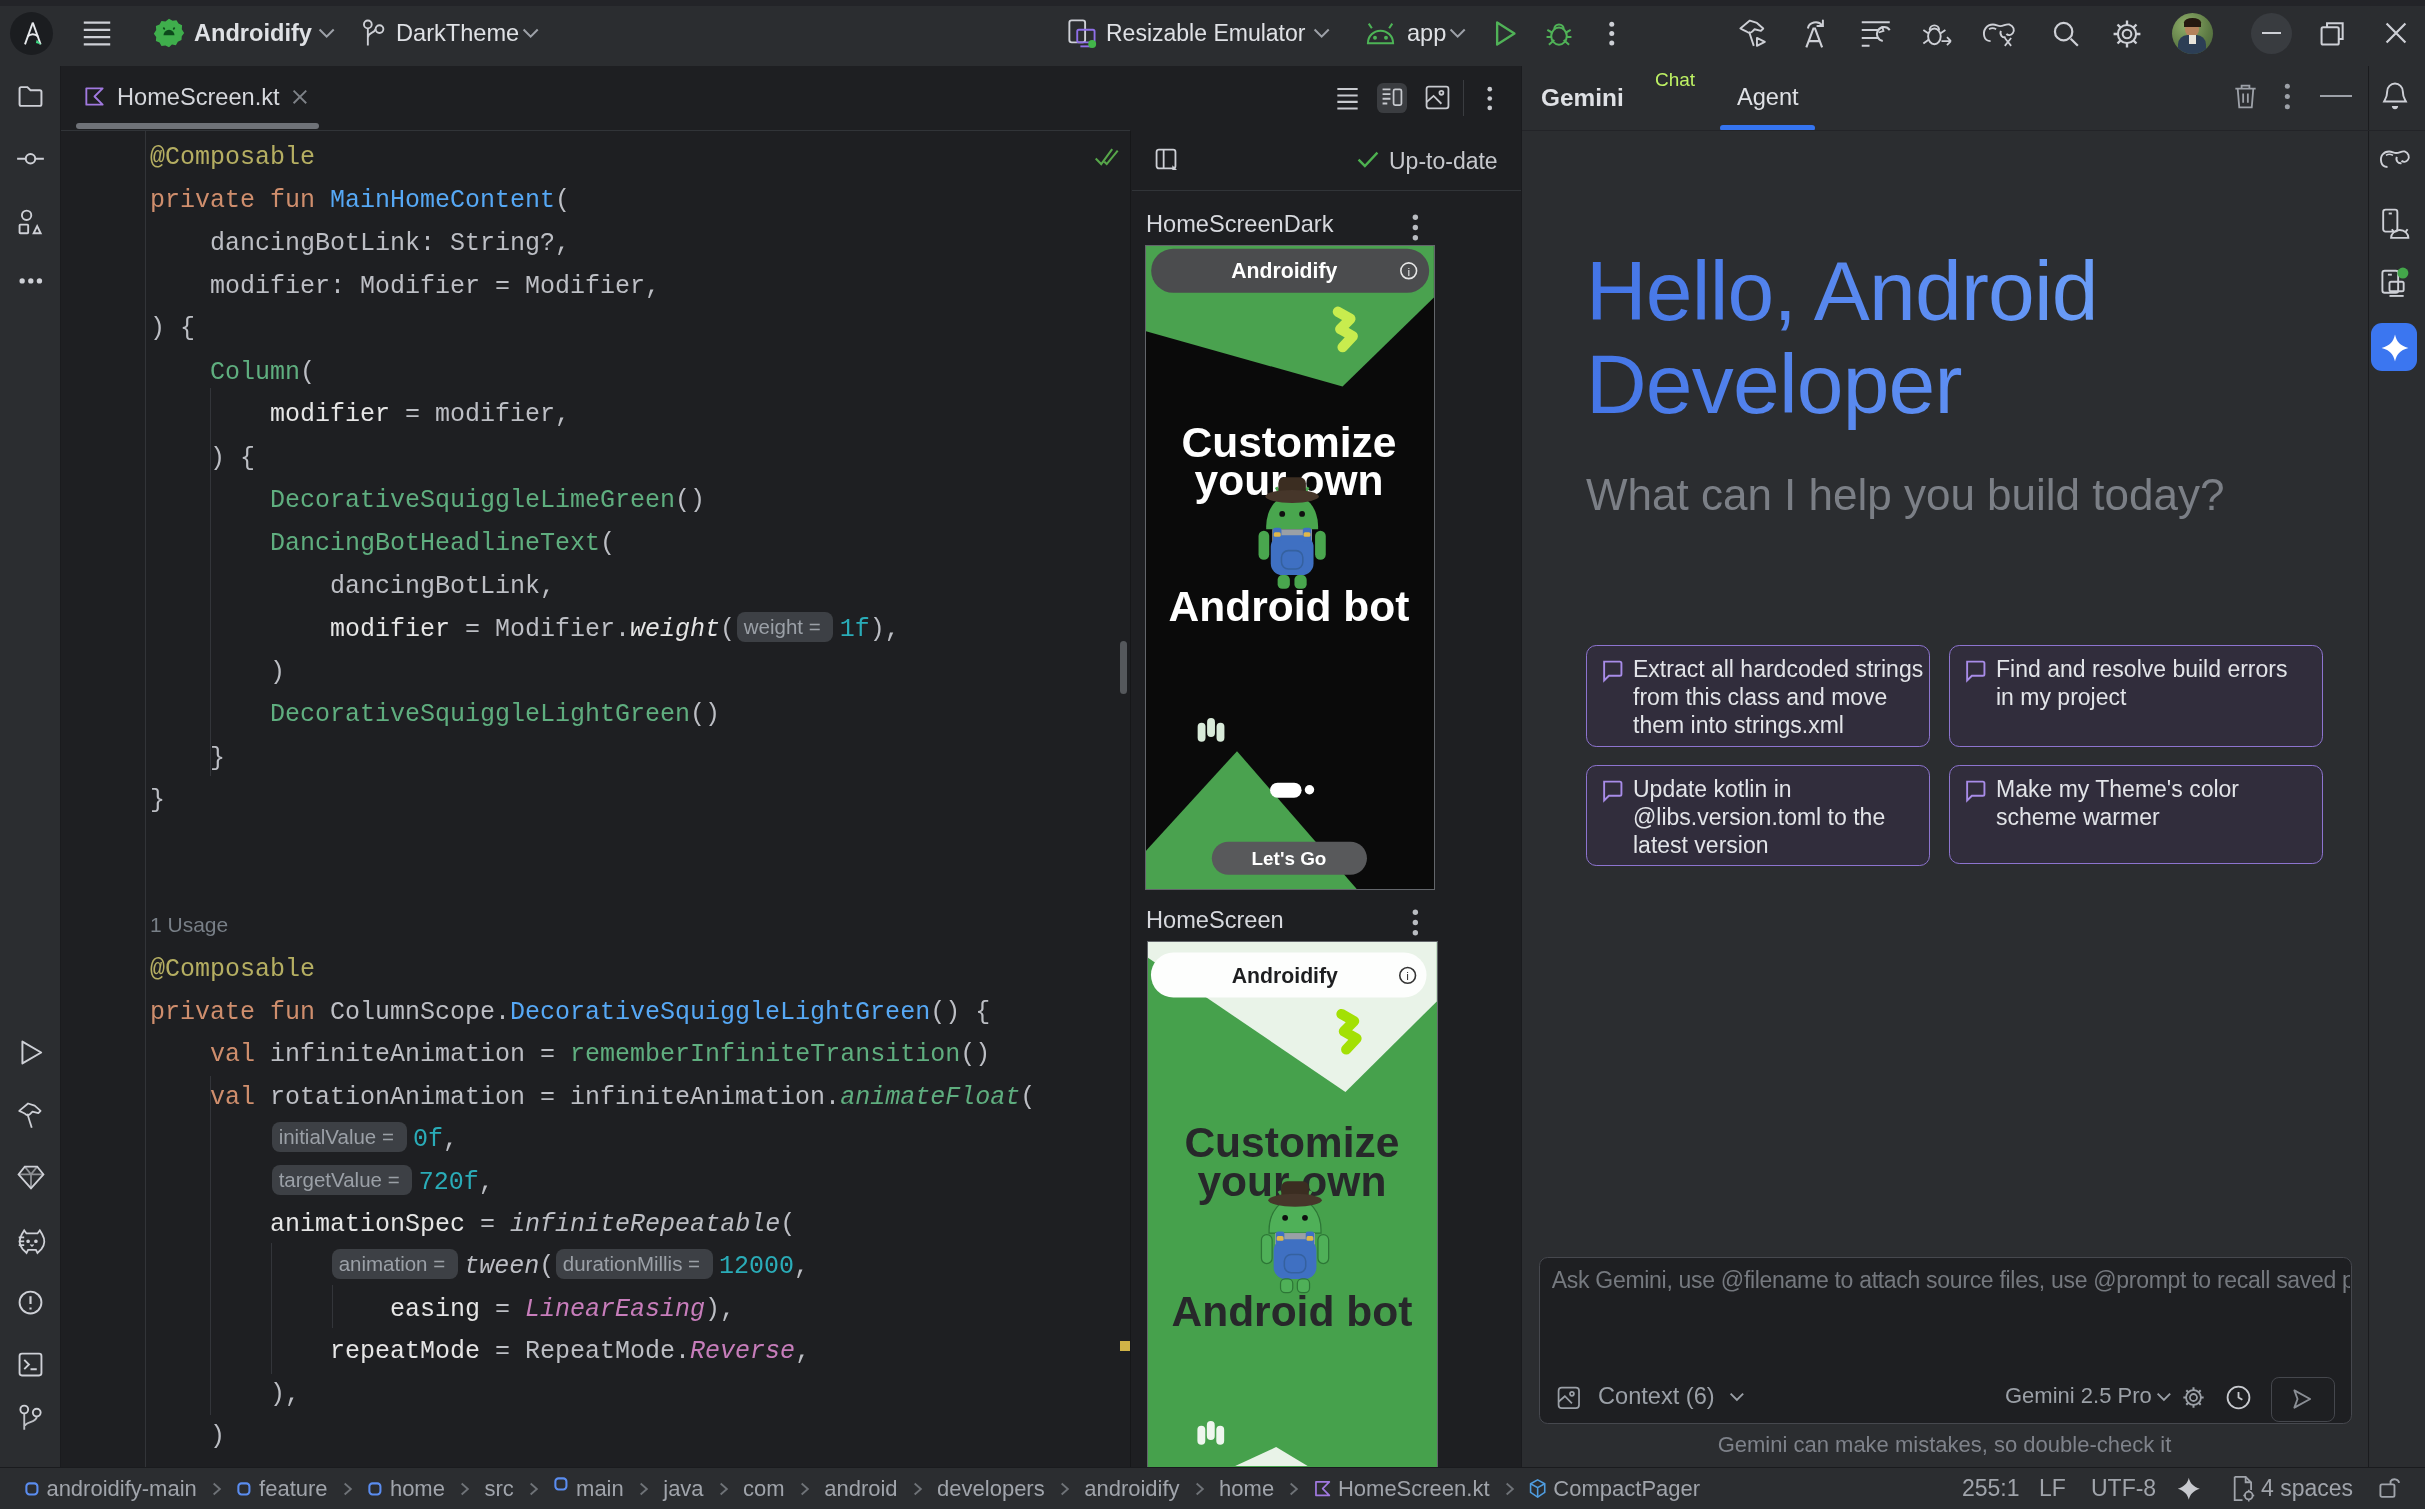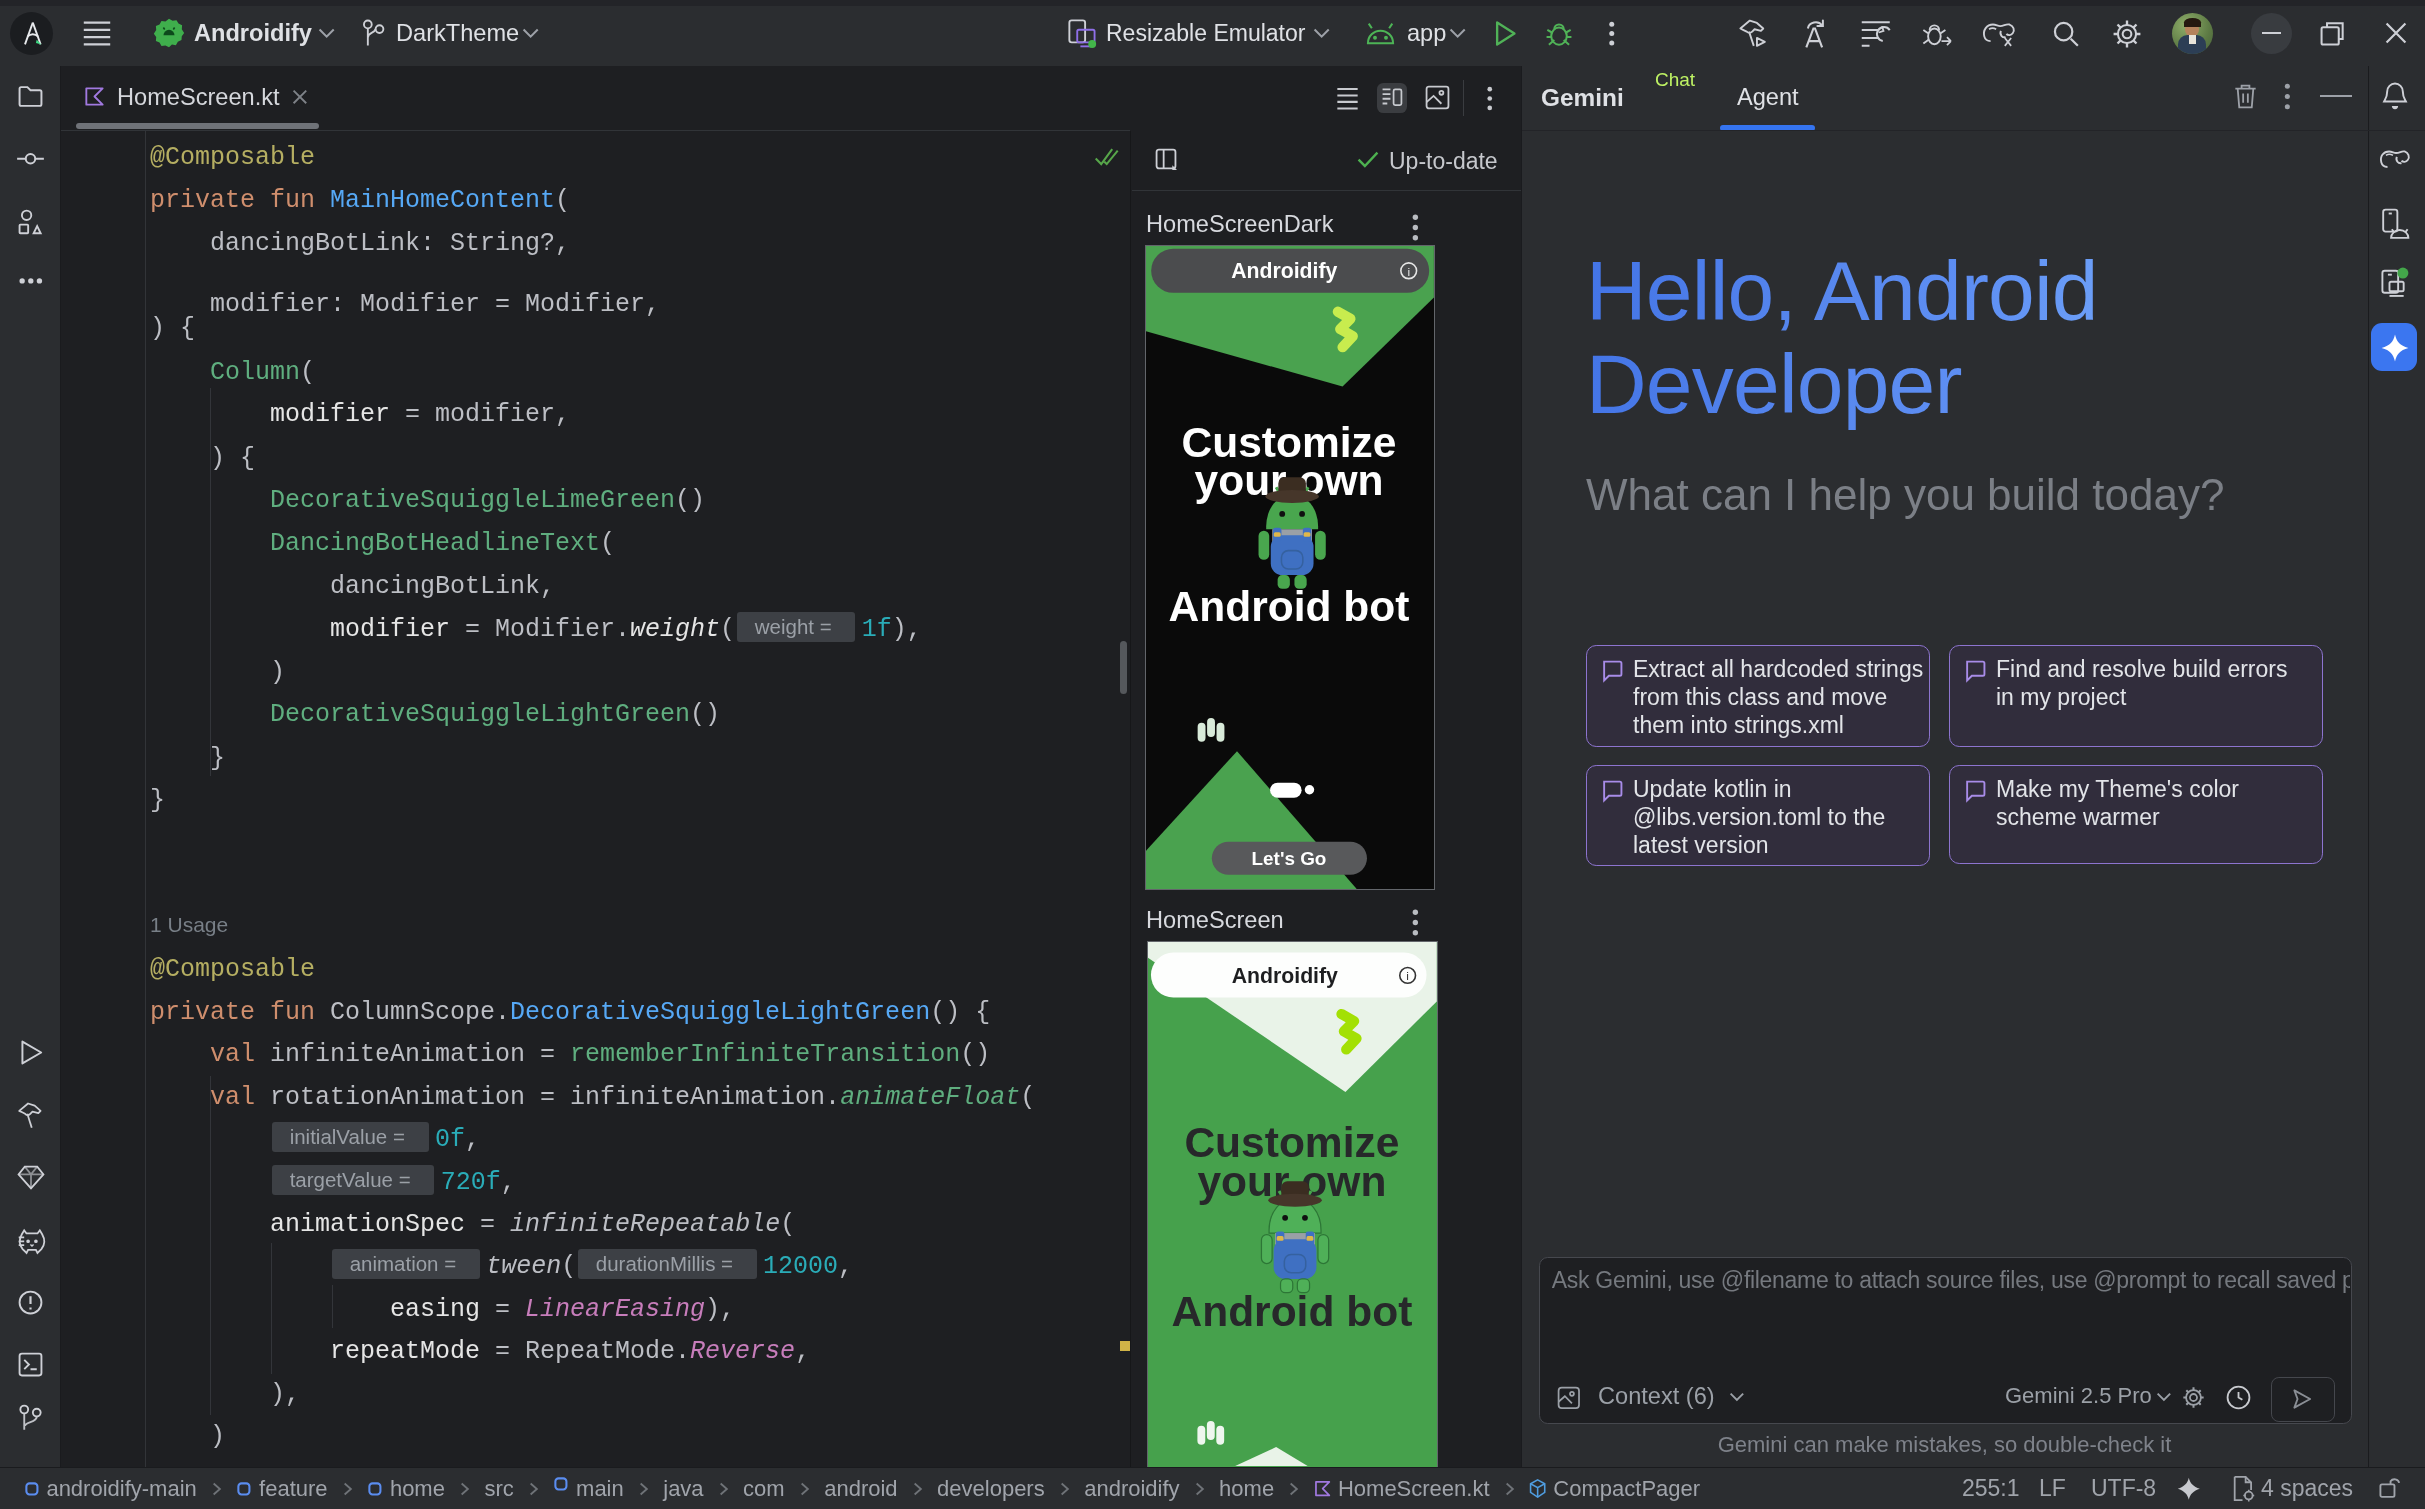--- a/index.html
+++ b/index.html
@@ -1,18 +1,18 @@
 <!DOCTYPE html>
 <html style="font-size:12.6px"><head><meta charset="utf-8"><style>
 html,body{margin:0;padding:0}
 body{width:2426px;height:1510px;position:relative;overflow:hidden;background:#1e1f22;font-family:"Liberation Sans",sans-serif;color:#dfe1e5}
 .a{position:absolute}
 .cl{position:absolute;left:150px;height:43px;line-height:43px;white-space:pre;font-family:"Liberation Mono",monospace;font-size:25px;color:#bcbec4}
 .kw{color:#cf8e6d}.an{color:#b5ae62}.fn{color:#56a8f5}.gr{color:#5fae7f}.pr{color:#e5e5e5}.nu{color:#2aacb8}.it{font-style:italic}.pk{color:#c77dbb}
-.chip{display:inline-block;background:#3d4045;color:#9ba0a7;border-radius:3px;font-family:"Liberation Sans",sans-serif;font-size:20.5px;padding:0 18px;height:30px;line-height:30px;vertical-align:middle;margin:0 6.3px 0 1.6px;position:relative;top:-2.4px}
+.chip{display:inline-block;background:#3d4045;color:#9ba0a7;border-radius:8px;font-family:"Liberation Sans",sans-serif;font-size:20.5px;padding:0 7px;height:30px;line-height:30px;vertical-align:middle;margin:0 6.3px 0 1.6px;position:relative;top:-2.4px}
 .guide{position:absolute;width:0.8px;background:#33353a}
 svg{position:absolute;overflow:visible}
 .tbt{position:absolute;font-size:23.6px;color:#dfe1e5;line-height:66px;height:66px;top:0}
 .card{position:absolute;border:1.6px solid #8d74cf;border-radius:10.2px;background:#312d3c;box-sizing:border-box}
 .cardtx{position:absolute;left:47px;top:11.8px;font-size:23px;line-height:28px;color:#e2e4e8}
 </style></head><body>
 
 <div class="a" style="left:0;top:0;width:2426px;height:66px;background:#2b2d30"></div>
 <div class="a" style="left:0;top:0;width:2426px;height:5.5px;background:#232428"></div>
 
@@ -223,21 +223,21 @@
   </svg>
 
 <div class="a" style="left:145px;top:131px;width:0.8px;height:1337px;background:#323438"></div>
 <div class="guide" style="left:210px;top:388px;height:388px"></div>
 <div class="guide" style="left:210px;top:1076px;height:339px"></div>
 <div class="guide" style="left:271px;top:1243px;height:131px"></div>
 <div class="guide" style="left:332px;top:1285px;height:43px"></div>
 <div class="cl" style="top:136px"><span class="an">@Composable</span></div>
 <div class="cl" style="top:179px"><span class="kw">private fun </span><span class="fn">MainHomeContent</span>(</div>
 <div class="cl" style="top:222px">    dancingBotLink: String?,</div>
-<div class="cl" style="top:283px">    modifier: Modifier = Modifier,</div>
+<div class="cl" style="top:265px">    modifier: Modifier = Modifier,</div>
 <div class="cl" style="top:307px">) {</div>
 <div class="cl" style="top:351px">    <span class="gr">Column</span>(</div>
 <div class="cl" style="top:393px">        <span class="pr">modifier</span> = modifier,</div>
 <div class="cl" style="top:437px">    ) {</div>
 <div class="cl" style="top:479px">        <span class="gr">DecorativeSquiggleLimeGreen</span>()</div>
 <div class="cl" style="top:522px">        <span class="gr">DancingBotHeadlineText</span>(</div>
 <div class="cl" style="top:565px">            dancingBotLink,</div>
 <div class="cl" style="top:608px">            <span class="pr">modifier</span> = Modifier.<span class="pr it">weight</span>(<span class="chip">weight = </span><span class="nu">1f</span>),</div>
 <div class="cl" style="top:651px">        )</div>
 <div class="cl" style="top:693px">        <span class="gr">DecorativeSquiggleLightGreen</span>()</div>

